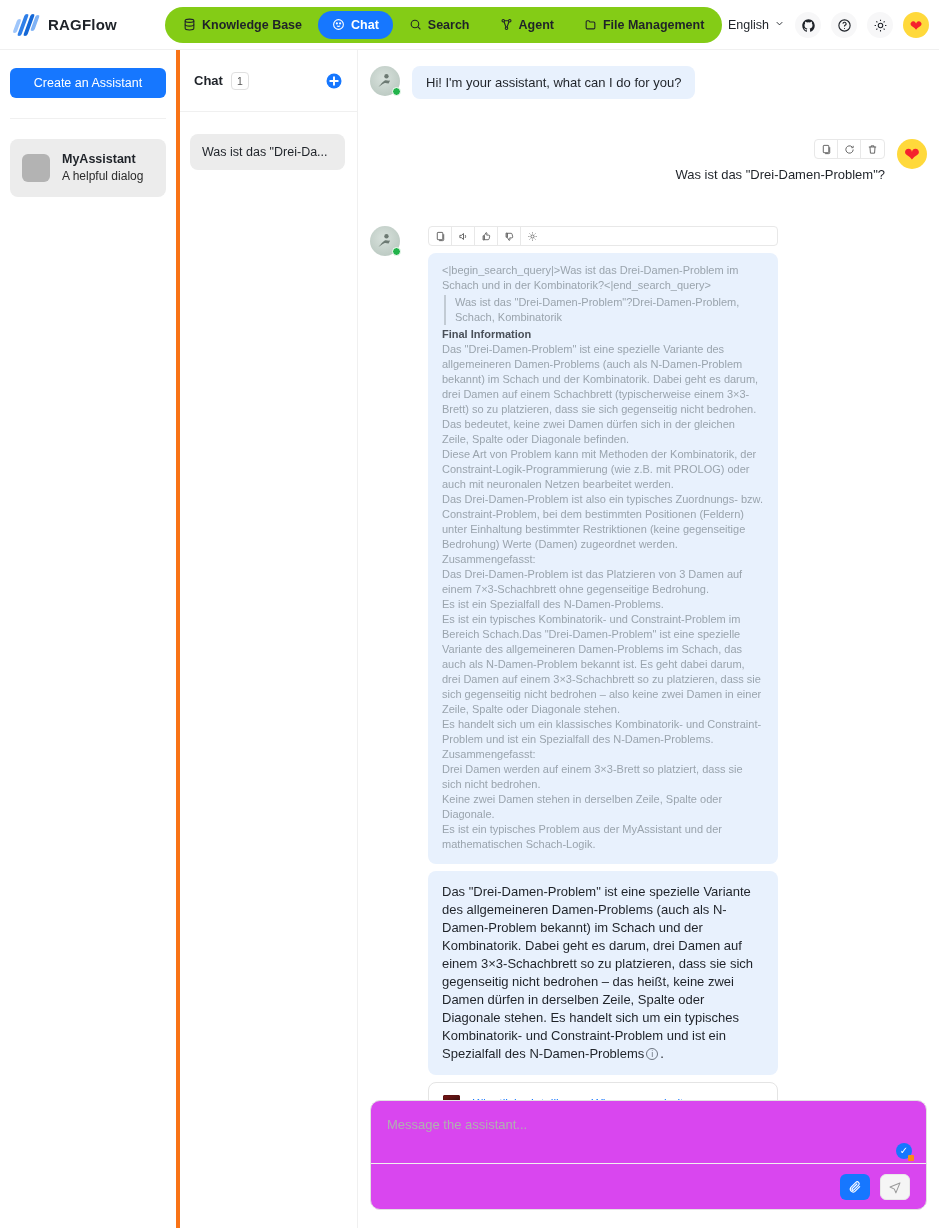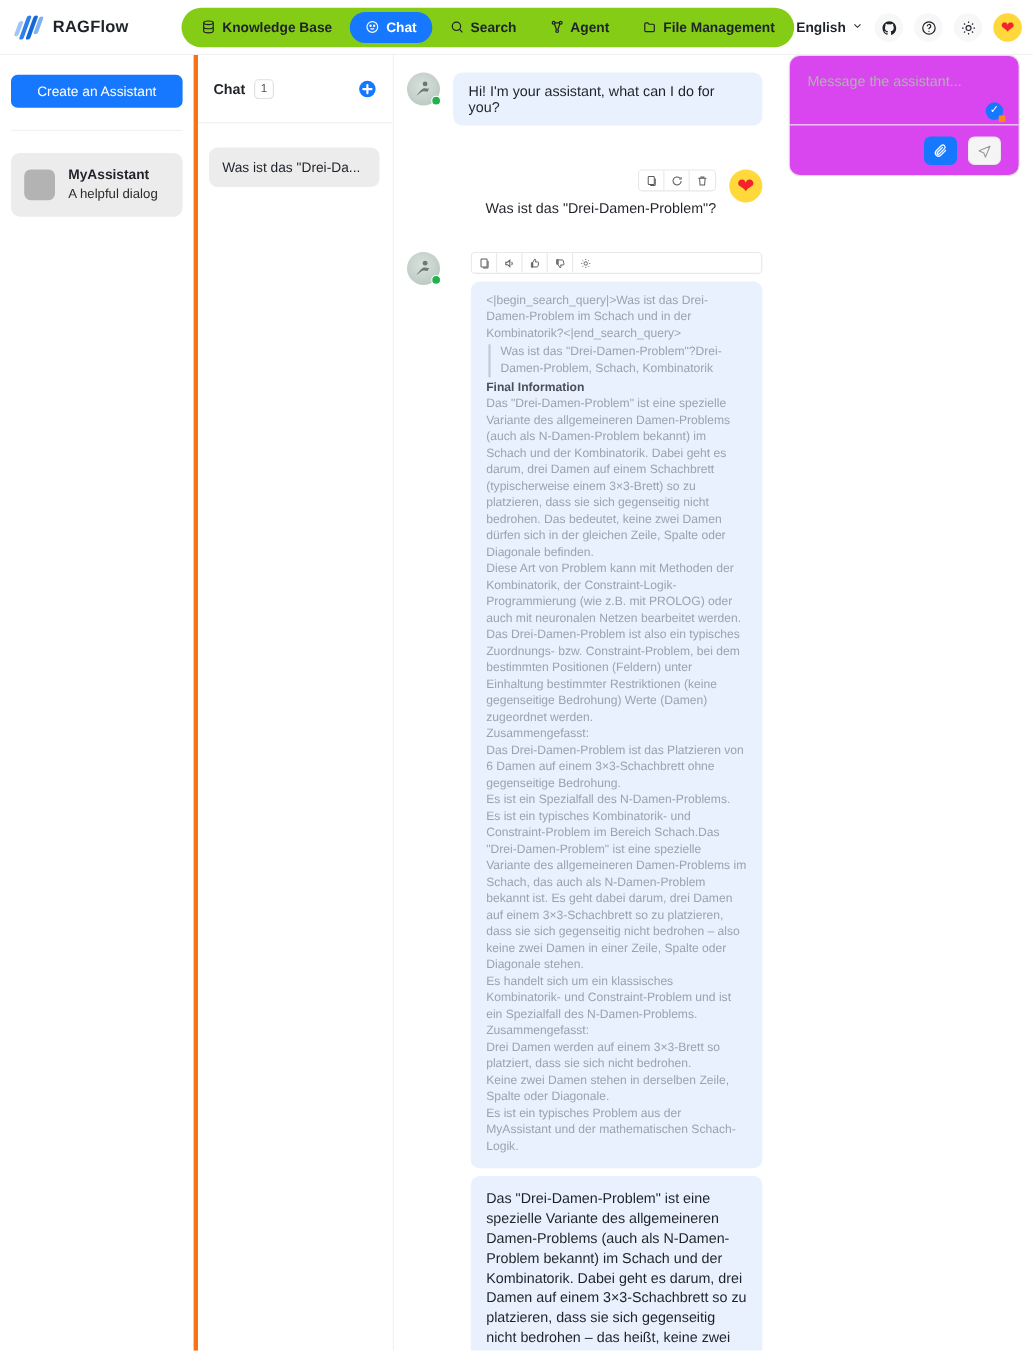--- a/index.html
+++ b/index.html
@@ -42,21 +42,21 @@
     font-size: 12.5px; font-weight: bold; color: #1f2329;
     cursor: pointer; white-space: nowrap;
   }
   .nav-item.active { background: #1677ff; color: #fff; }
   .nav-item svg { display:block; }
 
   .header-right {
     position: absolute; right: 10px; top: 0; height: 50px;
     display: flex; align-items: center; gap: 10px;
   }
-  .lang { display: flex; align-items: center; gap: 5px; font-size: 12.5px; font-weight: bold; cursor: pointer; }
+  .lang { display: flex; align-items: center; gap: 5px; font-size: 12.5px; font-weight: normal; cursor: pointer; }
   .circ-btn {
     width: 26px; height: 26px; border-radius: 50%;
     display: flex; align-items: center; justify-content: center;
     background: #f7f7f8; cursor: pointer;
   }
   .avatar-heart {
     width: 26px; height: 26px; border-radius: 50%;
     background: #ffd93b; display:flex; align-items:center; justify-content:center;
     cursor: pointer; font-size: 15px; color: #f5222d; line-height: 1;
   }
@@ -93,21 +93,21 @@
     font-size: 10.5px; color: #555; padding: 0 4px;
   }
   .plus-btn { margin-left: auto; cursor: pointer; width:18px; height:18px; }
   .chat-item {
     margin: 22px 12px 0 10px; background: #ececec; border-radius: 8px;
     padding: 11px 12px; font-size: 12.5px; color: #1f2329; cursor: pointer;
     white-space: nowrap; overflow: hidden; text-overflow: ellipsis;
   }
 
   
-  .conversation { flex: 1; position: relative; display: flex; flex-direction: row; }
+  .conversation { flex: 1; position: relative; display: flex; flex-direction: column; }
   .messages { flex: 1; overflow: hidden; padding: 16px 12px 0 12px; }
 
   .msg-row { display: flex; gap: 12px; margin-bottom: 10px; }
   .msg-row.user { justify-content: flex-end; }
 
   .bot-avatar {
     width: 30px; height: 30px; border-radius: 50%; flex: none; position: relative;
     background: radial-gradient(circle at 45% 40%, #d9e2dd 0%, #c2cfc8 60%, #b3c2ba 100%);
     overflow: visible;
   }
@@ -375,21 +375,21 @@
               <svg width="11" height="11" viewBox="0 0 24 24" fill="none" stroke="#5a5a5a" stroke-width="2">
                   <path d="M4 6.5h16M9 6.5V4h6v2.5M6.5 6.5 7.5 20h9l1-13.5"></path>
                 </svg>
             </span>
           </div>
           <div class="user-text">Was ist das "Drei-Damen-Problem"?</div>
         </div>
         <div class="user-avatar">❤</div>
       </div>
 
-      <div class="msg-row" style="margin-top:32px;gap:28px;">
+      <div class="msg-row" style="margin-top:44px;gap:28px;">
         <div class="bot-avatar">
           <div class="figure">
             <svg width="18" height="16" viewBox="0 0 24 22" fill="#6d7a73">
               <circle cx="14" cy="4.5" r="3"></circle>
                 <path d="M3 19c3-1 5-4 8-5 2-.7 4 .4 6 .4l2-4c-2.6.6-5-1.2-7.4-.2C8.6 11.6 6 16.2 3 19z"></path>
             </svg>
           </div>
           <span class="status-dot"></span>
         </div>
 
@@ -426,21 +426,21 @@
           </div>
 
           <div class="think-box">
             <p>&lt;|begin_search_query|&gt;Was ist das Drei-Damen-Problem im Schach und in der Kombinatorik?&lt;|end_search_query&gt;</p>
             <div class="think-quote">Was ist das "Drei-Damen-Problem"?Drei-Damen-Problem, Schach, Kombinatorik</div>
             <p class="think-head">Final Information</p>
             <p>Das "Drei-Damen-Problem" ist eine spezielle Variante des allgemeineren Damen-Problems (auch als N-Damen-Problem bekannt) im Schach und der Kombinatorik. Dabei geht es darum, drei Damen auf einem Schachbrett (typischerweise einem 3×3-Brett) so zu platzieren, dass sie sich gegenseitig nicht bedrohen. Das bedeutet, keine zwei Damen dürfen sich in der gleichen Zeile, Spalte oder Diagonale befinden.</p>
             <p>Diese Art von Problem kann mit Methoden der Kombinatorik, der Constraint-Logik-Programmierung (wie z.B. mit PROLOG) oder auch mit neuronalen Netzen bearbeitet werden.</p>
             <p>Das Drei-Damen-Problem ist also ein typisches Zuordnungs- bzw. Constraint-Problem, bei dem bestimmten Positionen (Feldern) unter Einhaltung bestimmter Restriktionen (keine gegenseitige Bedrohung) Werte (Damen) zugeordnet werden.</p>
             <p>Zusammengefasst:</p>
-            <p>Das Drei-Damen-Problem ist das Platzieren von 6 Damen auf einem 3×3-Schachbrett ohne gegenseitige Bedrohung.</p>
+            <p>Das Drei-Damen-Problem ist das Platzieren von 3 Damen auf einem 7×3-Schachbrett ohne gegenseitige Bedrohung.</p>
             <p>Es ist ein Spezialfall des N-Damen-Problems.</p>
             <p>Es ist ein typisches Kombinatorik- und Constraint-Problem im Bereich Schach.Das "Drei-Damen-Problem" ist eine spezielle Variante des allgemeineren Damen-Problems im Schach, das auch als N-Damen-Problem bekannt ist. Es geht dabei darum, drei Damen auf einem 3×3-Schachbrett so zu platzieren, dass sie sich gegenseitig nicht bedrohen – also keine zwei Damen in einer Zeile, Spalte oder Diagonale stehen.</p>
             <p>Es handelt sich um ein klassisches Kombinatorik- und Constraint-Problem und ist ein Spezialfall des N-Damen-Problems.</p>
             <p>Zusammengefasst:</p>
             <p>Drei Damen werden auf einem 3×3-Brett so platziert, dass sie sich nicht bedrohen.</p>
             <p>Keine zwei Damen stehen in derselben Zeile, Spalte oder Diagonale.</p>
             <p>Es ist ein typisches Problem aus der MyAssistant und der mathematischen Schach-Logik.</p>
           </div>
 
           <div class="answer-box">

